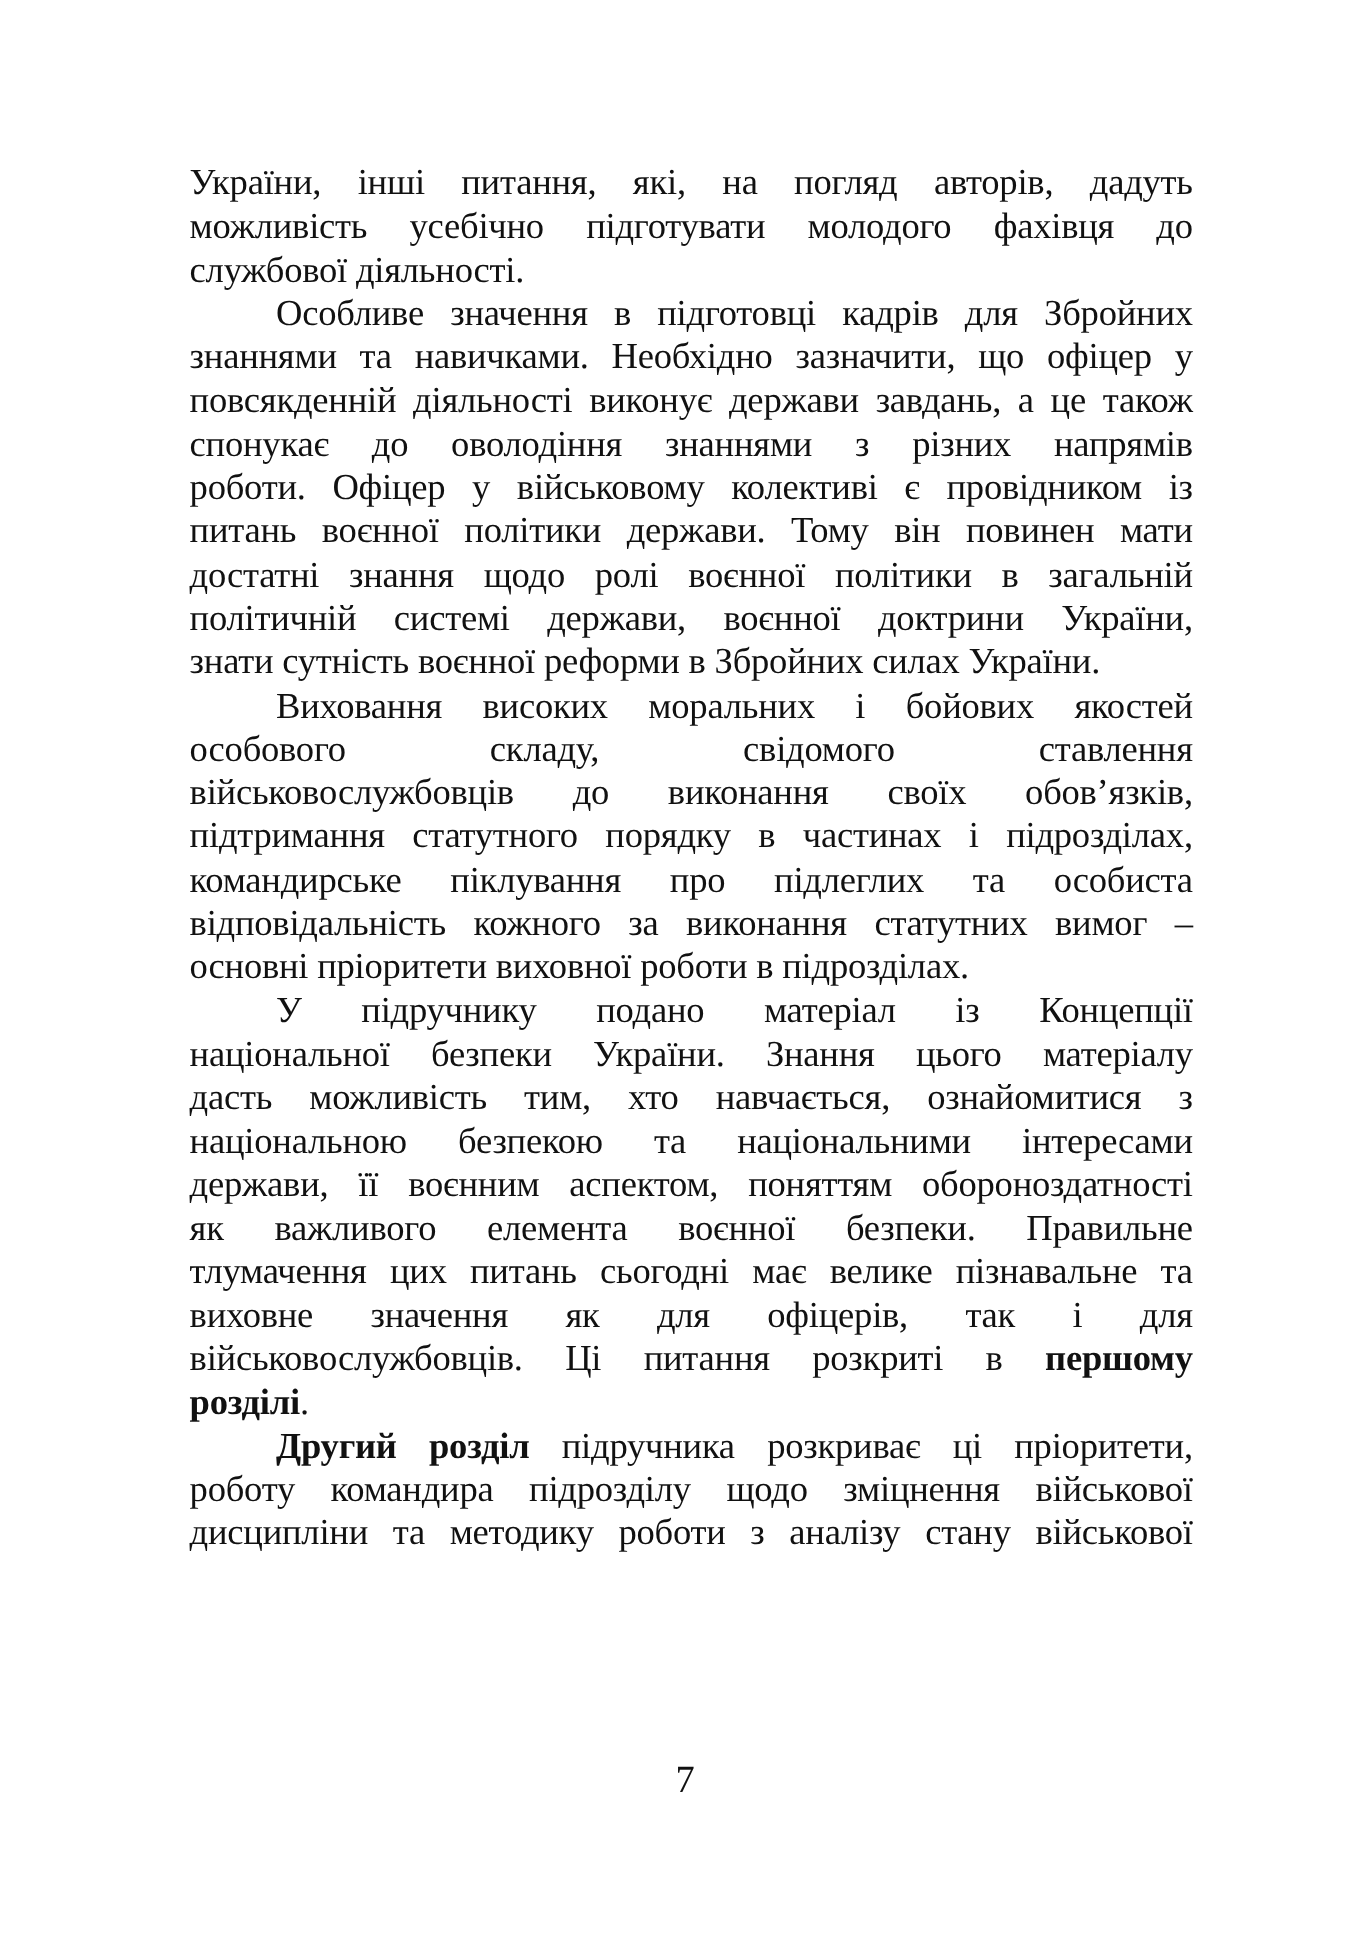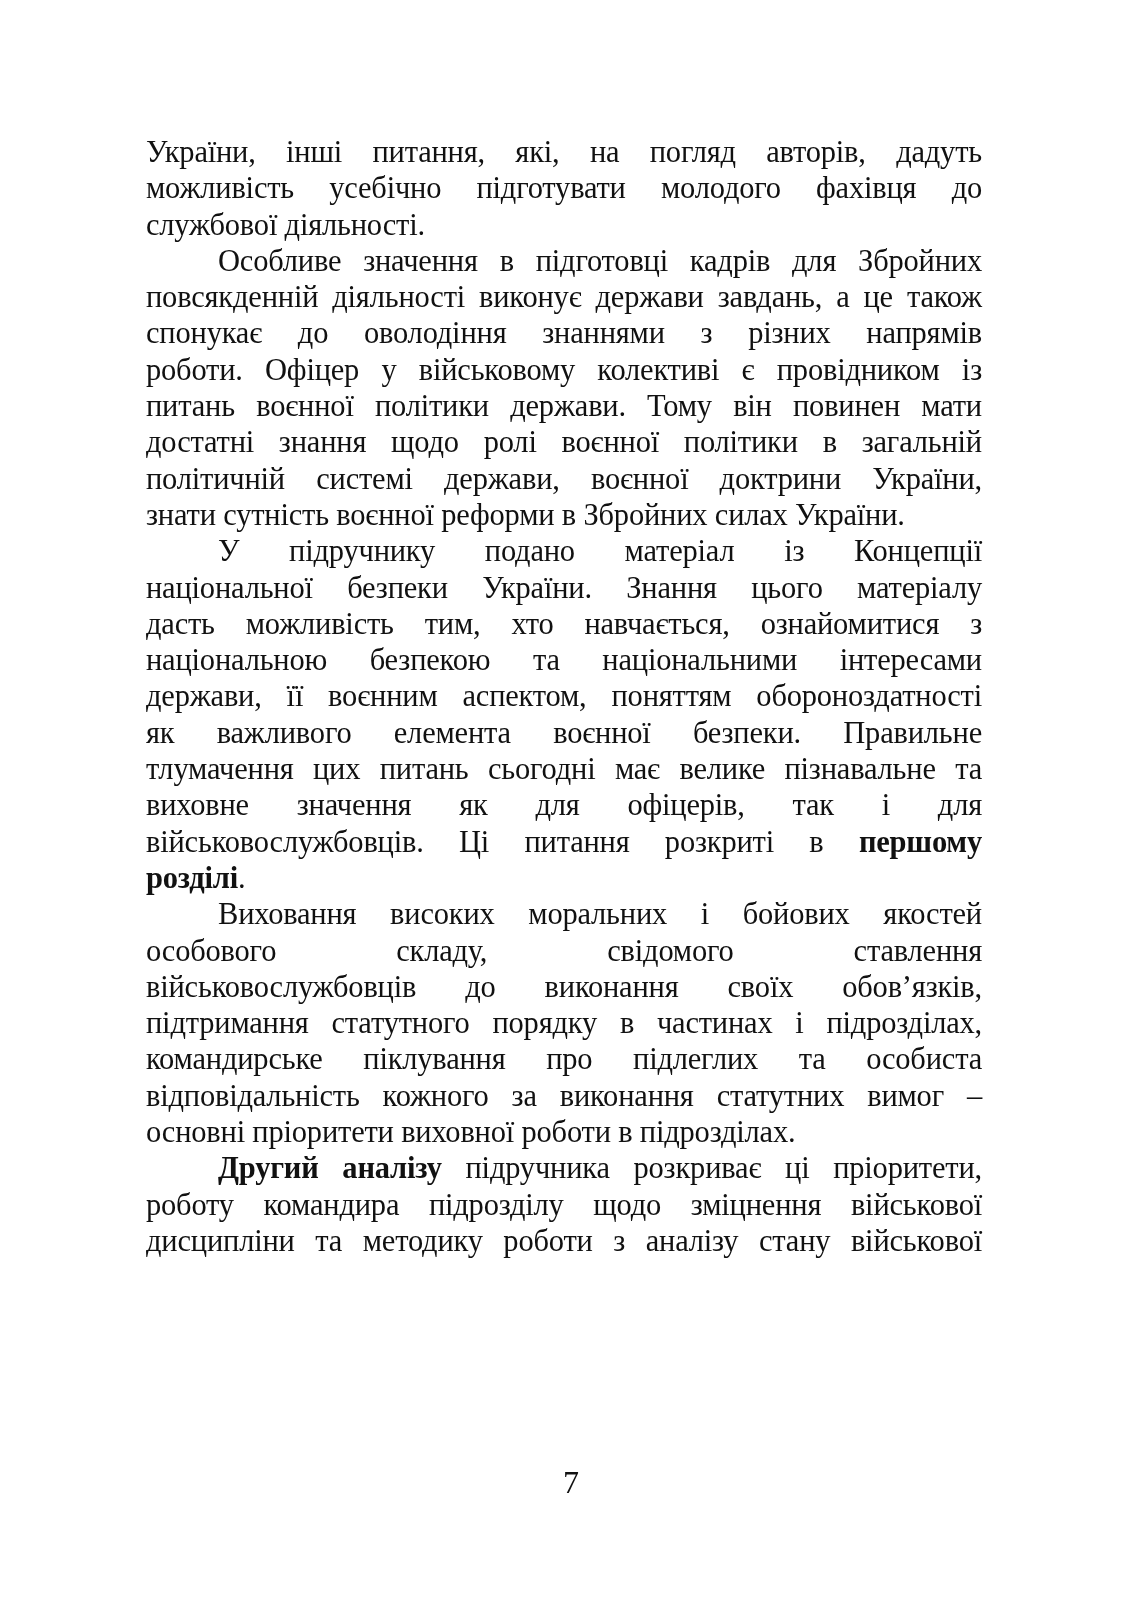--- a/index.html
+++ b/index.html
@@ -10,21 +10,21 @@
     body {
       width: 1142px;
       height: 1615px;
       position: relative;
       overflow: hidden;
       font-family: "Liberation Serif", "DejaVu Serif", serif;
       color: #111111;
     }
     .page {
       position: absolute;
-      left: 146px;
+      left: 158px;
       top: 134px;
       width: 836px;
     }
     .para { margin: 0; padding: 0; }
     .line {
       display: block;
       height: 36.3px;
       line-height: 36.3px;
       font-size: 30.5px;
       white-space: nowrap;
@@ -54,53 +54,54 @@
 <div class="page">
 
   <div class="para">
     <span class="line">України, інші питання, які, на погляд авторів, дадуть</span>
     <span class="line">можливість усебічно підготувати молодого фахівця до</span>
     <span class="line last">службової діяльності.</span>
   </div>
 
   <div class="para">
     <span class="line indent">Особливе значення в підготовці кадрів для Збройних</span>
+    <span class="line">знаннями та навичками. Необхідно зазначити, що офіцер у</span>
     <span class="line">повсякденній діяльності виконує держави завдань, а це також</span>
     <span class="line">спонукає до оволодіння знаннями з різних напрямів</span>
     <span class="line">роботи. Офіцер у військовому колективі є провідником із</span>
     <span class="line">питань воєнної політики держави. Тому він повинен мати</span>
     <span class="line">достатні знання щодо ролі воєнної політики в загальній</span>
     <span class="line">політичній системі держави, воєнної доктрини України,</span>
     <span class="line last">знати сутність воєнної реформи в Збройних силах України.</span>
+  </div>
+
+  <div class="para">
+    <span class="line indent">Виховання високих моральних і бойових якостей</span>
+    <span class="line">особового складу, свідомого ставлення</span>
+    <span class="line">військовослужбовців до виконання своїх обов’язків,</span>
+    <span class="line">підтримання статутного порядку в частинах і підрозділах,</span>
+    <span class="line">командирське піклування про підлеглих та особиста</span>
+    <span class="line">відповідальність кожного за виконання статутних вимог –</span>
+    <span class="line last">основні пріоритети виховної роботи в підрозділах.</span>
   </div>
 
   <div class="para">
     <span class="line indent">У підручнику подано матеріал із Концепції</span>
     <span class="line">національної безпеки України. Знання цього матеріалу</span>
     <span class="line">дасть можливість тим, хто навчається, ознайомитися з</span>
     <span class="line">національною безпекою та національними інтересами</span>
     <span class="line">держави, її воєнним аспектом, поняттям обороноздатності</span>
     <span class="line">як важливого елемента воєнної безпеки. Правильне</span>
     <span class="line">тлумачення цих питань сьогодні має велике пізнавальне та</span>
     <span class="line">виховне значення як для офіцерів, так і для</span>
     <span class="line"><span>військовослужбовців. Ці питання розкриті в </span><span class="b">першому</span></span>
     <span class="line last"><span class="b">розділі</span><span>.</span></span>
   </div>
 
   <div class="para">
-    <span class="line indent">Виховання високих моральних і бойових якостей</span>
-    <span class="line">особового складу, свідомого ставлення</span>
-    <span class="line">військовослужбовців до виконання своїх обов’язків,</span>
-    <span class="line">підтримання статутного порядку в частинах і підрозділах,</span>
-    <span class="line">командирське піклування про підлеглих та особиста</span>
-    <span class="line">відповідальність кожного за виконання статутних вимог –</span>
-    <span class="line last">основні пріоритети виховної роботи в підрозділах.</span>
-  </div>
-
-  <div class="para">
-    <span class="line indent"><span class="b">Другий аналізу</span><span> підручника розкриває ці пріоритети,</span></span>
+    <span class="line indent"><span class="b">Другий розділ</span><span> підручника розкриває ці пріоритети,</span></span>
     <span class="line">роботу командира підрозділу щодо зміцнення військової</span>
     <span class="line">дисципліни та методику роботи з аналізу стану військової</span>
   </div>
 
 </div>
 
 <div class="page-number">7</div>
 
 </body></html>

